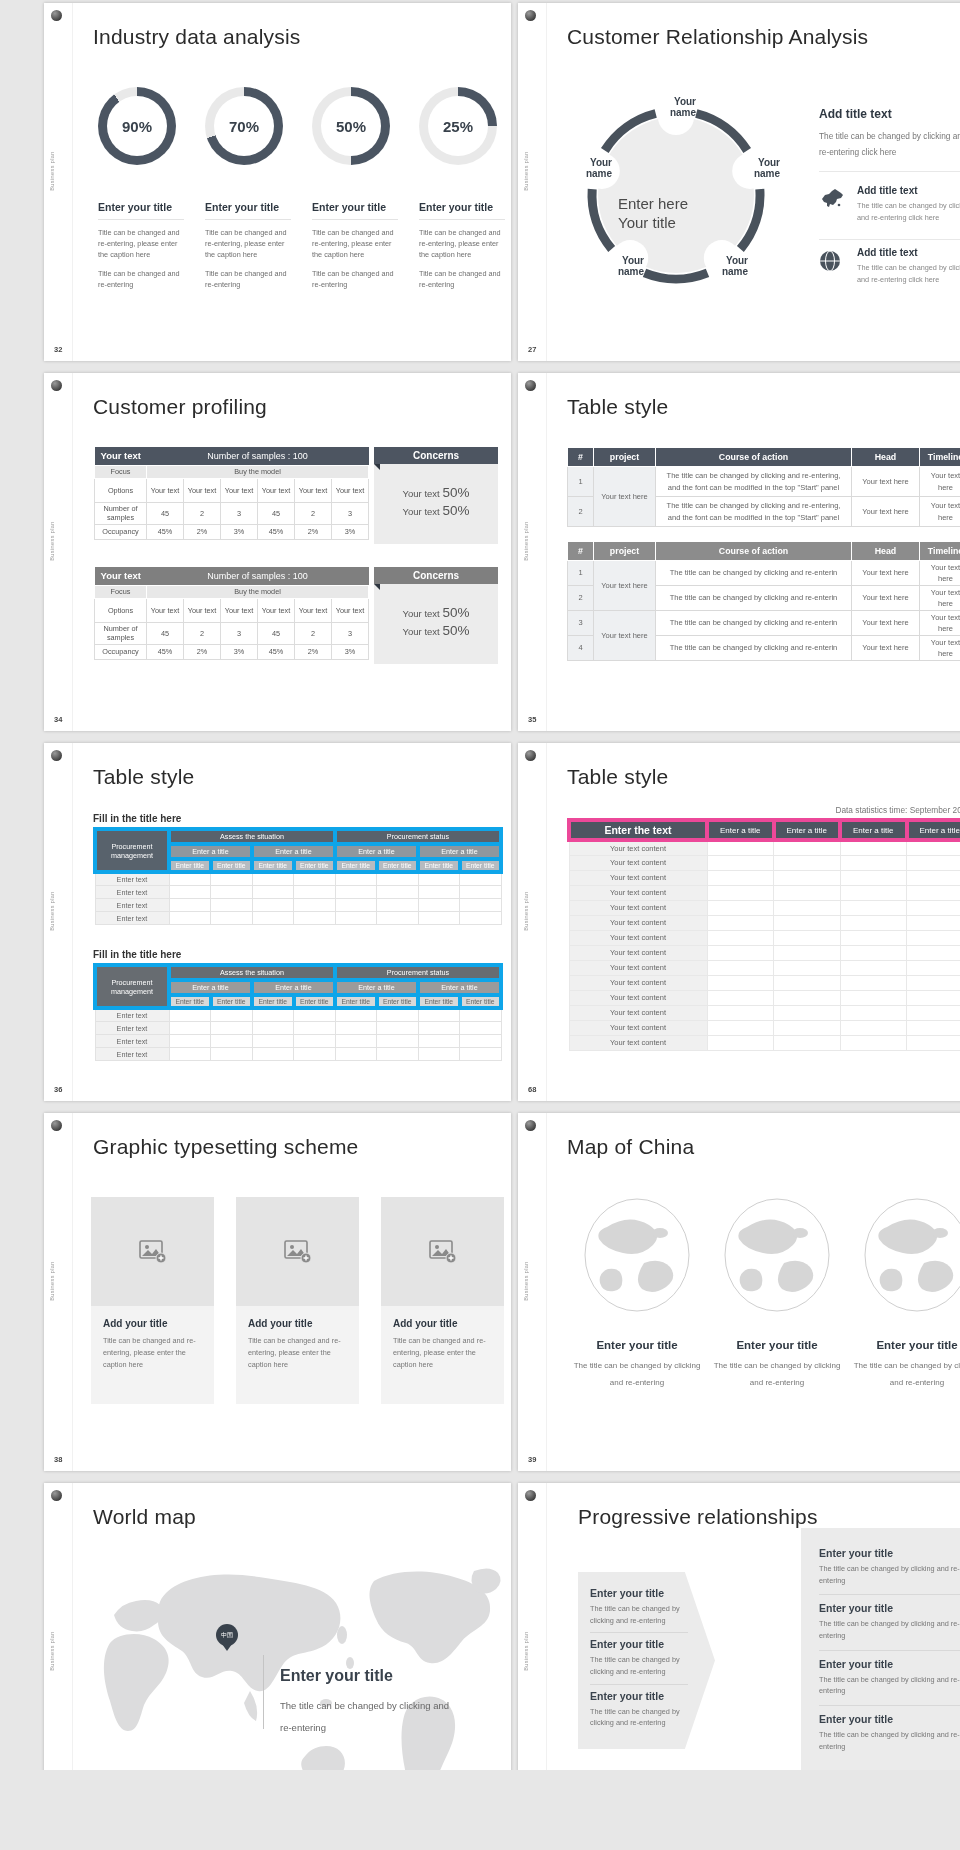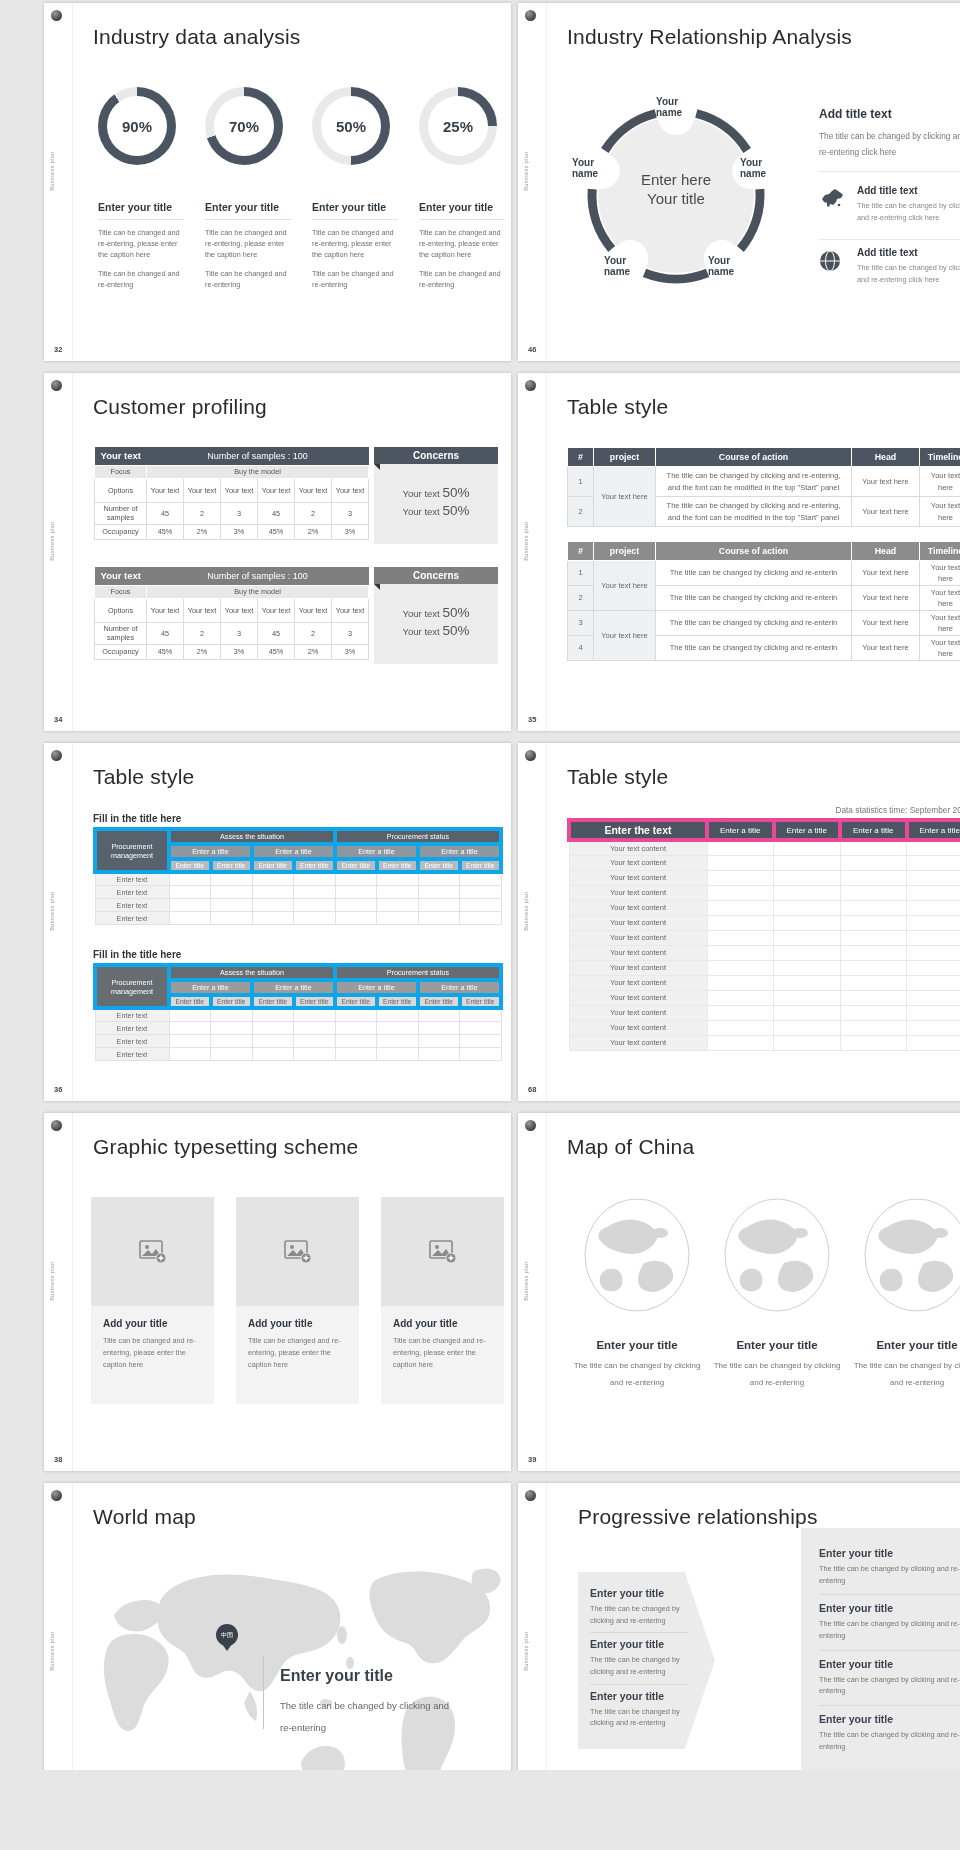--- a/index.html
+++ b/index.html
@@ -21,22 +21,22 @@
   .s32-row{position:absolute;left:54px;top:84px;display:flex;gap:21px;}
   .s32-col{width:86px;}
   .donut{width:78px;height:78px;border-radius:50%;position:relative;margin-bottom:36px;background:#e9e9e9;}
   .donut-hole{position:absolute;inset:9px;background:#fff;border-radius:50%;display:flex;
         align-items:center;justify-content:center;}
   .donut-val{font-weight:bold;font-size:15px;color:#39424c;}
   .s32-t{font-size:10.5px;font-weight:bold;color:#2f3842;padding-bottom:6px;border-bottom:1px solid #e3e3e3;margin-bottom:8px;}
   .s32-c{font-size:7.3px;color:#6f6f6f;line-height:1.5;margin-bottom:8px;}
   
   .s33-svg{position:absolute;left:58px;top:92px;}
-  .s33-node{position:absolute;width:40px;text-align:left;font-size:10px;font-weight:bold;color:#39424c;line-height:1.1;}
-  .s33-center{position:absolute;left:100px;top:168px;width:116px;text-align:center;font-size:15px;color:#4a4a4a;line-height:1.25;}
+  .s33-node{position:absolute;width:40px;text-align:right;font-size:10px;font-weight:bold;color:#39424c;line-height:1.1;}
+  .s33-center{position:absolute;left:100px;top:192px;width:116px;font-size:15px;color:#4a4a4a;line-height:1.25;}
   .s33-ph{position:absolute;left:301px;top:104px;font-size:12px;font-weight:bold;color:#2f3842;}
   .s33-pb{position:absolute;left:301px;top:126px;width:158px;font-size:8.3px;color:#777;line-height:1.9;}
   .s33-div{position:absolute;left:301px;width:158px;height:1px;background:#e8e8e8;}
   .s33-item{position:absolute;left:301px;width:160px;display:flex;}
   .s33-ii{width:30px;flex:none;padding-top:3px;}
   .s33-it{margin-left:8px;}
   .s33-ih{font-size:10px;font-weight:bold;color:#2f3842;margin-bottom:4px;}
   .s33-ic{font-size:7.3px;color:#888;line-height:1.6;}
   
   .s34-table{position:absolute;left:50px;width:274px;border-collapse:collapse;table-layout:fixed;
@@ -177,21 +177,21 @@
         <div class="s32-c">Title can be changed and re-entering</div>
       </div>
       </div>
     <div class="pagenum">32</div>
   </div>
 
   <div class="slide">
     <div class="logo"></div>
     <div class="vlabel">Business plan</div>
     <div class="vline"></div>
-    <div class="stitle">Industry Relationship Analysis</div>
+    <div class="stitle">Customer Relationship Analysis</div>
     <svg class="s33-svg" width="200" height="200" viewBox="0 0 200 200">
       <circle cx="100" cy="100" r="78" fill="#ededed"></circle>
       <circle cx="100" cy="22" r="18" fill="#fff"></circle>
       <circle cx="174.2" cy="75.9" r="18" fill="#fff"></circle>
       <circle cx="145.8" cy="163.1" r="18" fill="#fff"></circle>
       <circle cx="54.2" cy="163.1" r="18" fill="#fff"></circle>
       <circle cx="25.8" cy="75.9" r="18" fill="#fff"></circle>
       <g stroke="#49525c" stroke-width="9" fill="none">
         <path d="M120.3 18.5 A84 84 0 0 1 171.2 55.5"></path>
         <path d="M183.8 94.1 A84 84 0 0 1 164.4 154.0"></path>
@@ -231,21 +231,21 @@
             <circle cx="11" cy="11" r="10" fill="#49525c"></circle>
             <ellipse cx="11" cy="11" rx="4.5" ry="10" fill="none" stroke="#fff" stroke-width="1"></ellipse>
             <line x1="1" y1="11" x2="21" y2="11" stroke="#fff" stroke-width="1"></line>
           </svg>
       </span>
       <span class="s33-it">
         <div class="s33-ih">Add title text</div>
         <div class="s33-ic">The title can be changed by clicking and re-entering click here</div>
       </span>
     </div>
-    <div class="pagenum">46</div>
+    <div class="pagenum">27</div>
   </div>
 
   <div class="slide">
     <div class="logo"></div>
     <div class="vlabel">Business plan</div>
     <div class="vline"></div>
     <div class="stitle">Customer profiling</div>
 
     <table class="s34-table dark-h" style="top:74px;">
       <colgroup>

